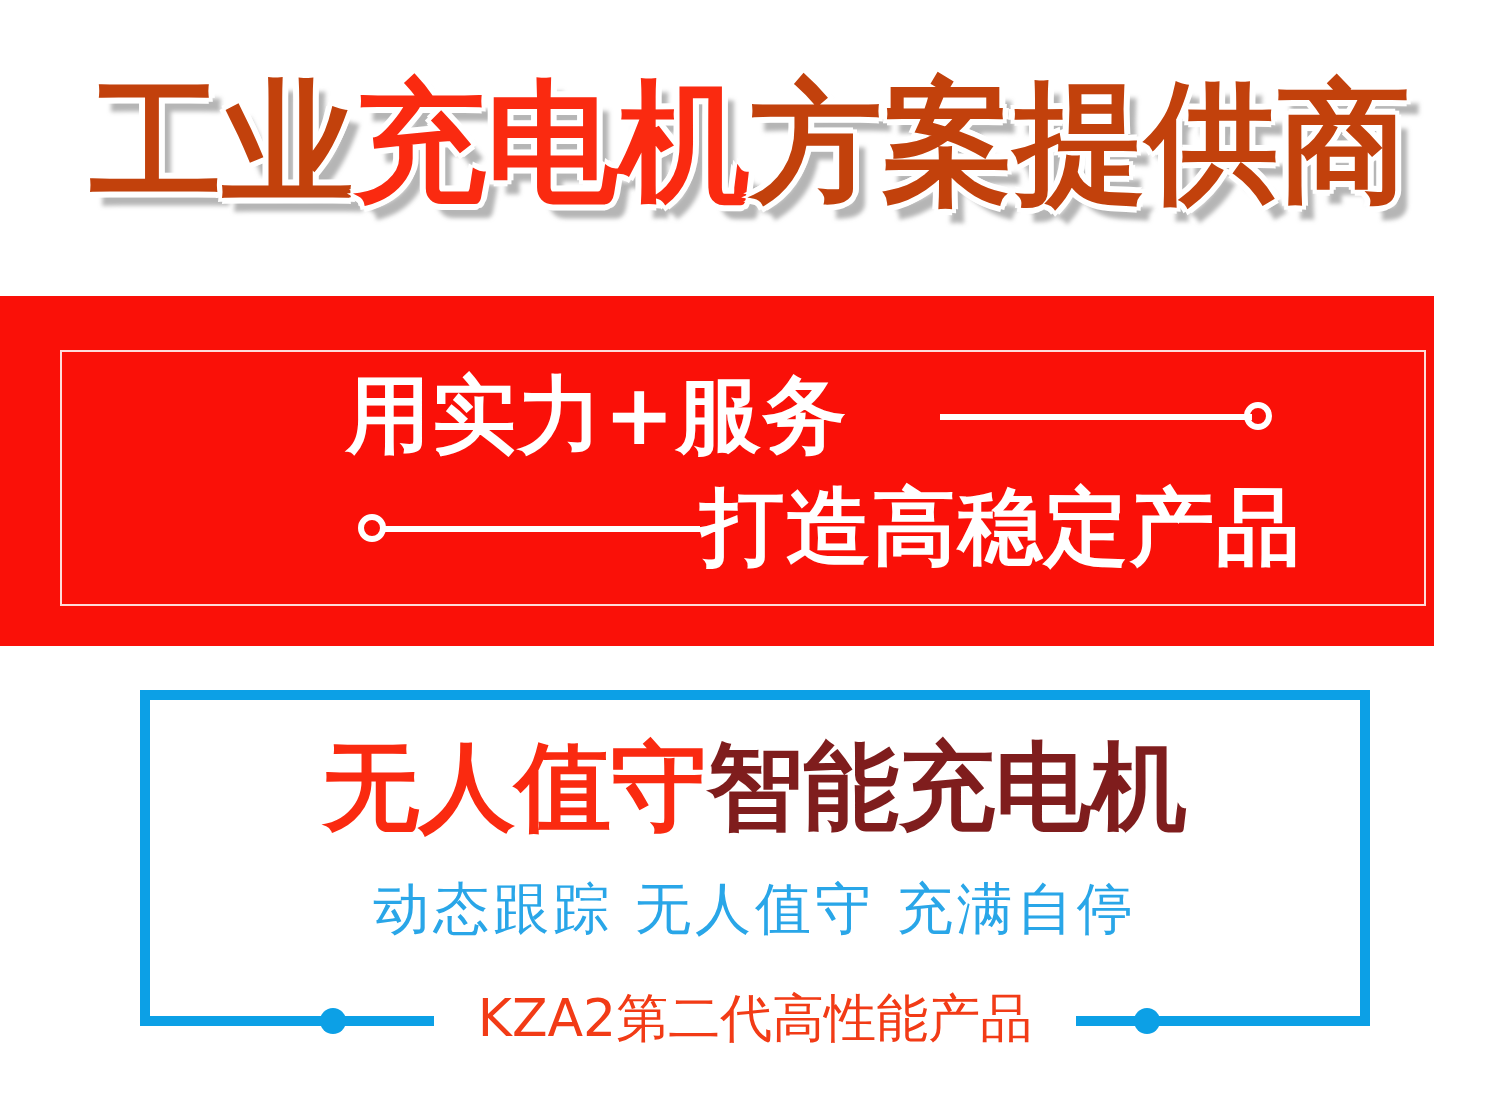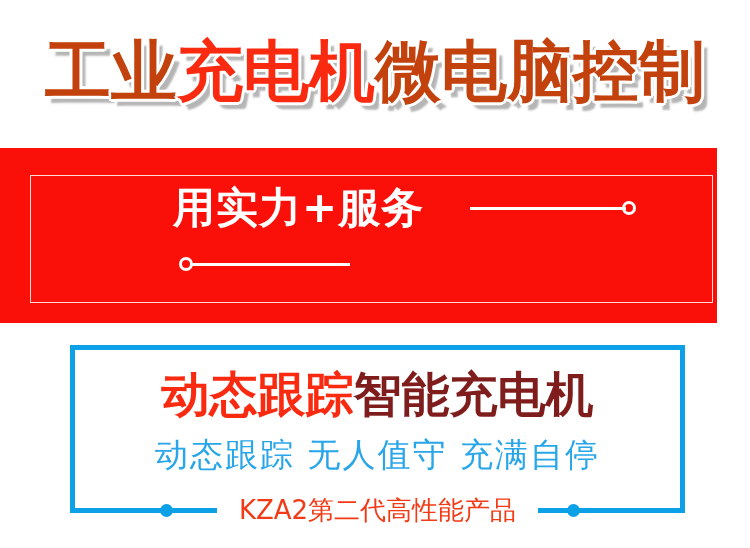--- a/index.html
+++ b/index.html
@@ -137,21 +137,21 @@
   }
   .bb-red  { color: #FA2A10; }
   .bb-blue { color: #7f1d1d; }
 
   .bb-sub {
     position: absolute;
     left: 70px;
     top: 432px;
     width: 615px;
     text-align: center;
-    font-size: 33px;
+    font-size: 28px;
     line-height: 46px;
     color: #29A6E8;
     white-space: nowrap;
     letter-spacing: 2px;
   }
 
   
   .bb-footer {
     position: absolute;
     left: 70px;
@@ -181,42 +181,43 @@
   }
   .dot.d-left  { left: 160px; }
   .dot.d-right { left: 567px; }
 </style>
 </head>
 <body>
 
 <div id="banner">
 
   <div class="headline">
-    <span class="hl-blue">工业</span><span class="hl-red">充电机</span><span class="hl-blue">微电脑控制</span>
+    <span class="hl-blue">工业</span><span class="hl-red">充电机</span><span class="hl-blue">方案提供商</span>
   </div>
 
   <div class="red-band">
     <div class="red-band-inner"></div>
   </div>
 
   <div class="band-line1">
     <span class="band-text t1">用实力+服务</span>
     <span class="rule r1"></span>
     <span class="ring g1"></span>
   </div>
 
   <div class="band-line2">
     <span class="ring g2"></span>
     <span class="rule r2"></span>
+    <span class="band-text t2">打造高稳定产品</span>
   </div>
 
   <div class="blue-box"></div>
 
   <div class="bb-title">
-    <span class="bb-red">动态跟踪</span><span class="bb-blue">智能充电机</span>
+    <span class="bb-red">无人值守</span><span class="bb-blue">智能充电机</span>
   </div>
 
   <div class="bb-sub">动态跟踪 无人值守 充满自停</div>
 
   <span class="dot d-left"></span>
   <span class="dot d-right"></span>
 
   <div class="bb-footer">
     <span class="bb-footer-text">KZA2第二代高性能产品</span>
   </div>

